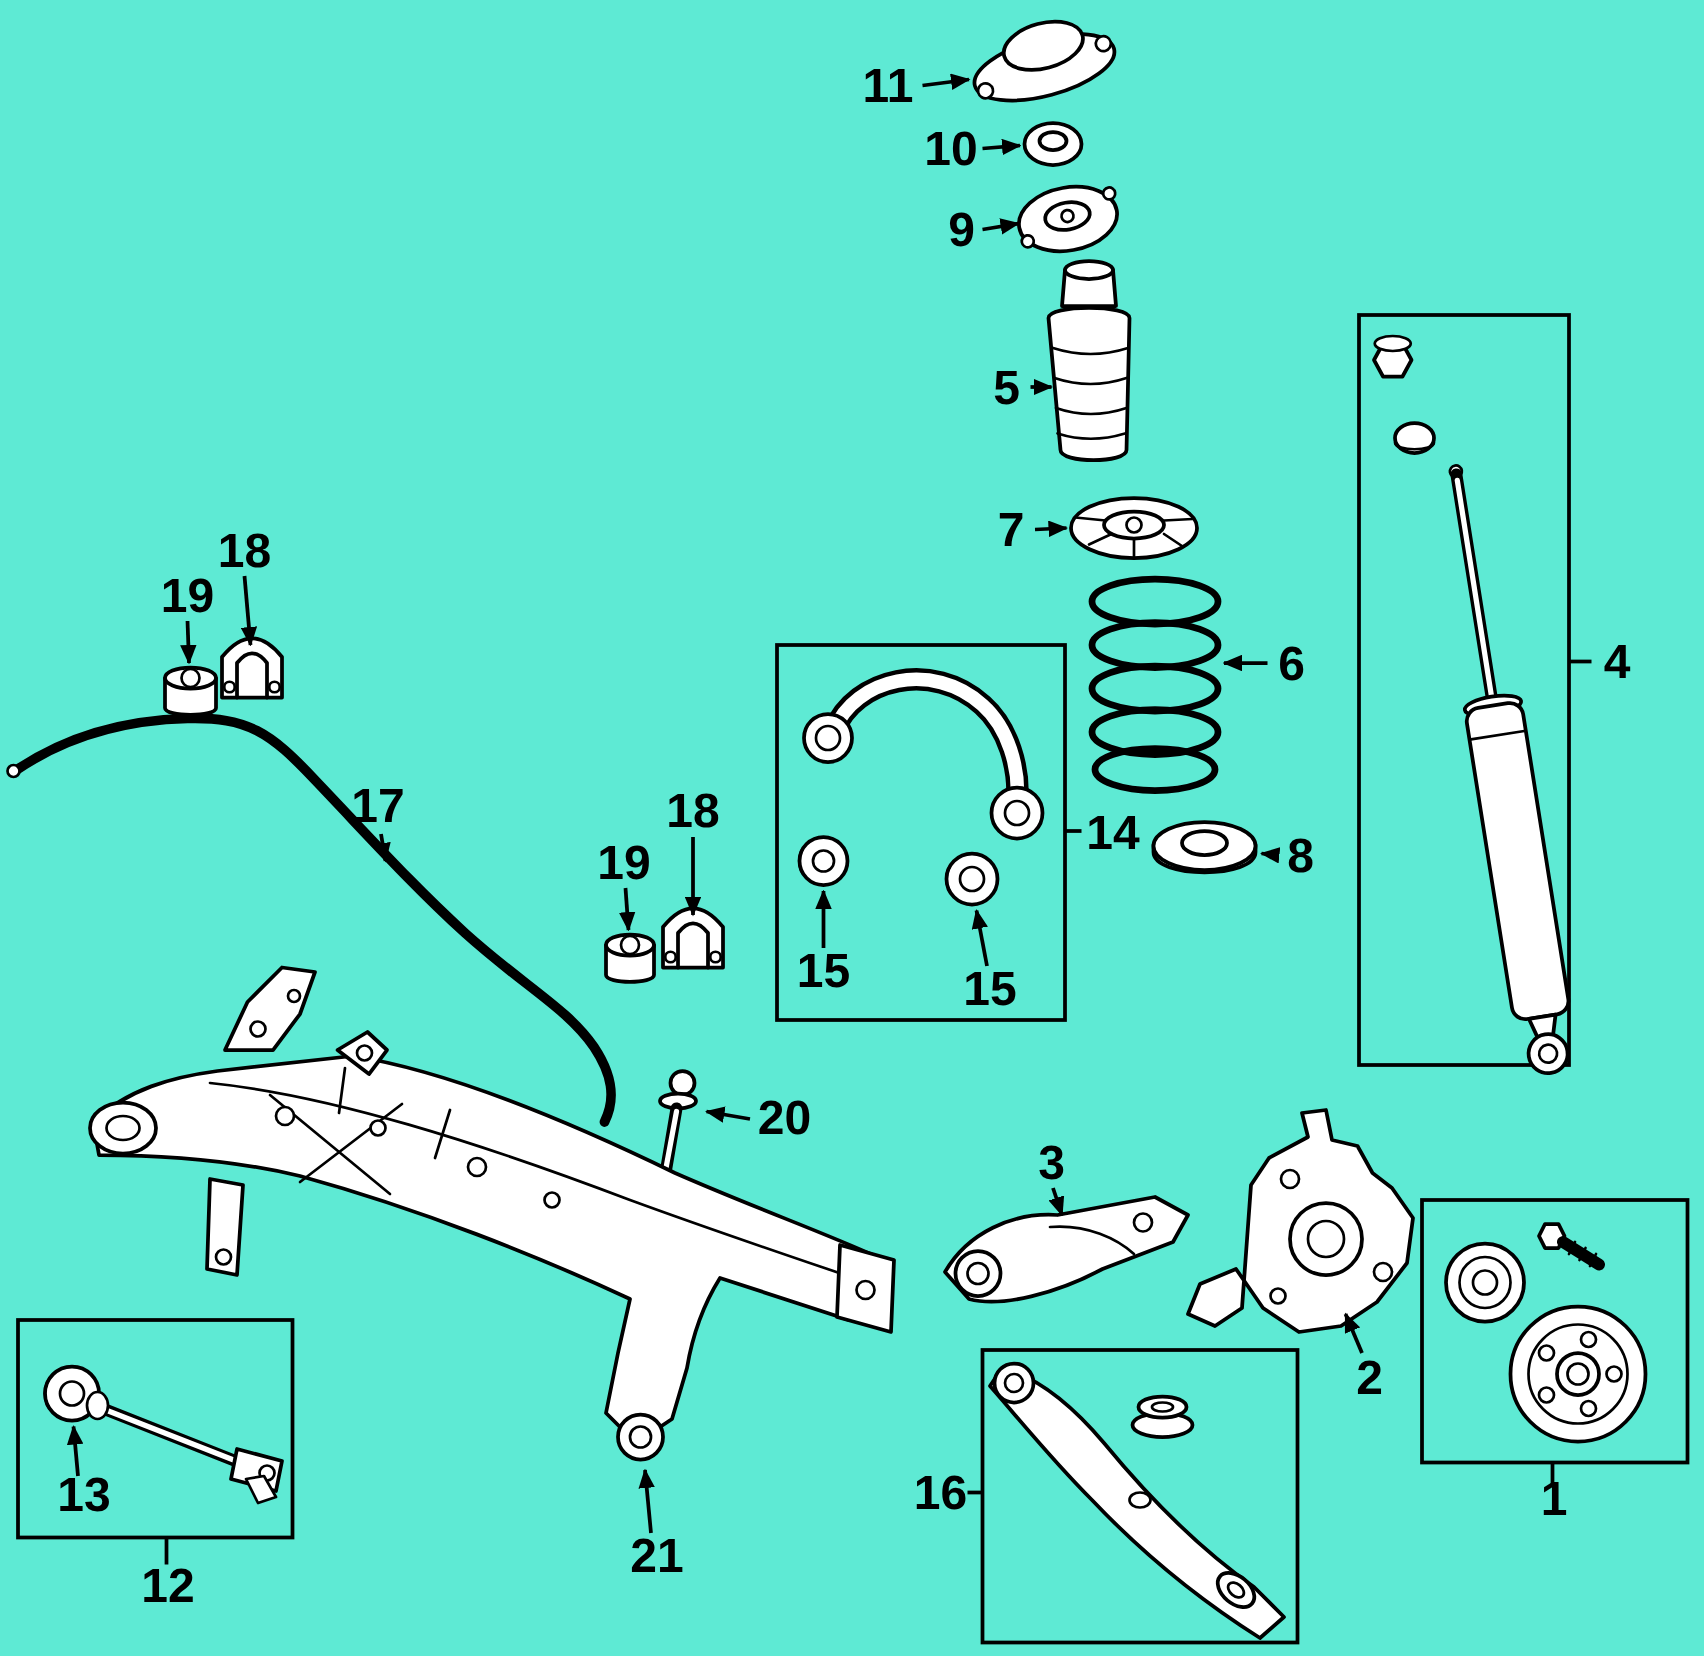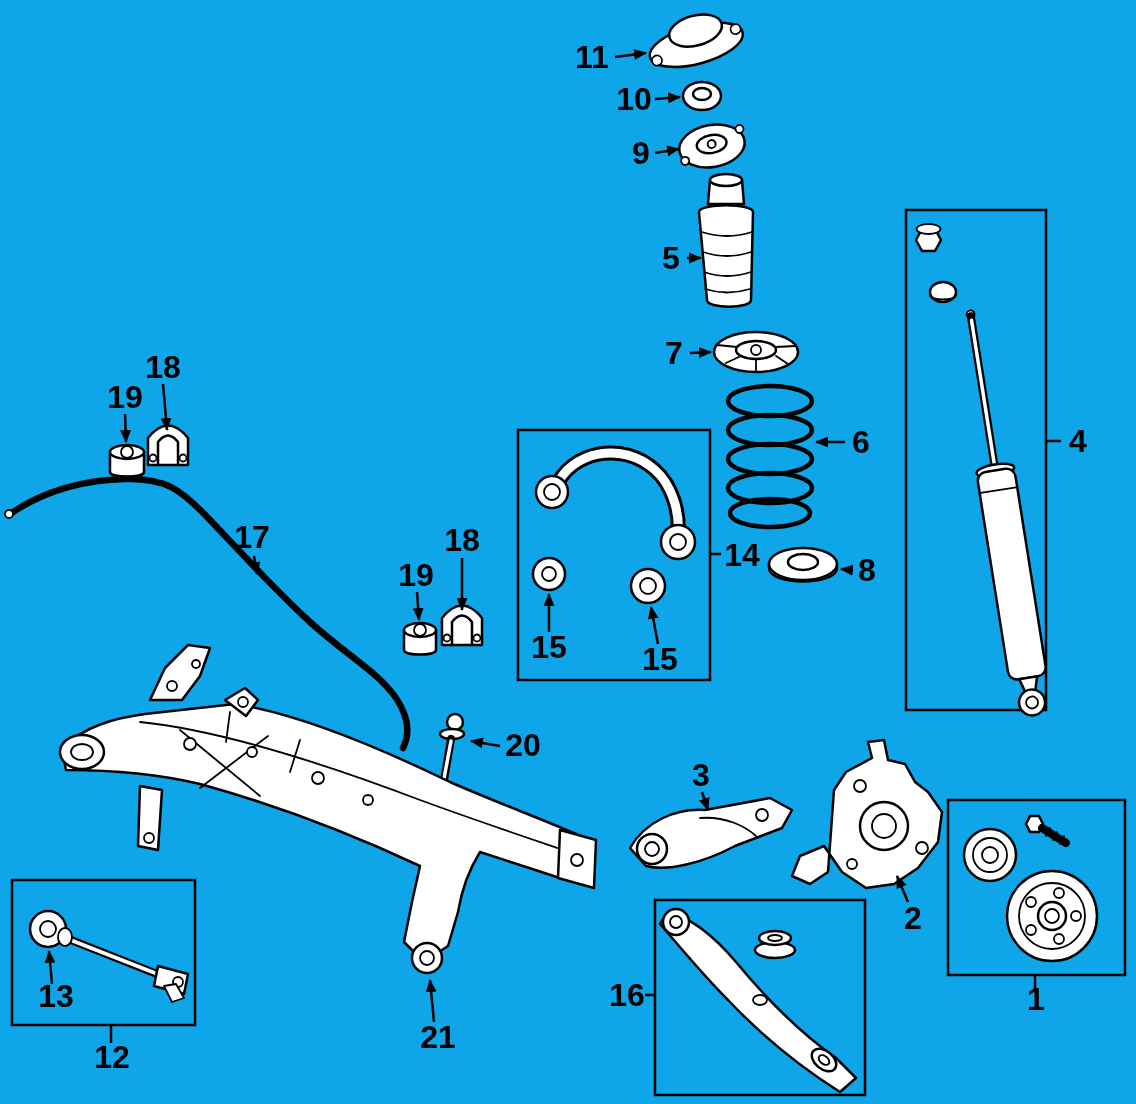--- a/index.html
+++ b/index.html
@@ -1,16 +1,16 @@
 <!DOCTYPE html>
 <html><head>
 <meta charset="utf-8">
 <style>
   html,body{margin:0;padding:0;background:#ffffff;}
-  .stage{position:relative;width:1136px;height:1104px;background:#0ea5e9;overflow:hidden;}
+  .stage{position:relative;width:1136px;height:1104px;background:#5eead4;overflow:hidden;}
   svg{display:block;}
   .part{fill:#ffffff;stroke:#000000;stroke-width:2.5;stroke-linejoin:round;stroke-linecap:round;}
   .hollow{fill:none;stroke:#000000;stroke-width:2.5;stroke-linejoin:round;stroke-linecap:round;}
   .wire{fill:none;stroke:#000000;stroke-width:4.5;stroke-linecap:round;}
   .tube{fill:none;stroke:#000000;stroke-width:15;stroke-linecap:round;}
   .tubecore{fill:none;stroke:#ffffff;stroke-width:9;stroke-linecap:round;}
   .rod{fill:none;stroke:#000000;stroke-width:8;stroke-linecap:round;}
   .rodcore{fill:none;stroke:#ffffff;stroke-width:3.5;stroke-linecap:round;}
   .leader{fill:none;stroke:#000000;stroke-width:2.5;marker-end:url(#arr);}
   .tick{fill:none;stroke:#000000;stroke-width:2.5;}

